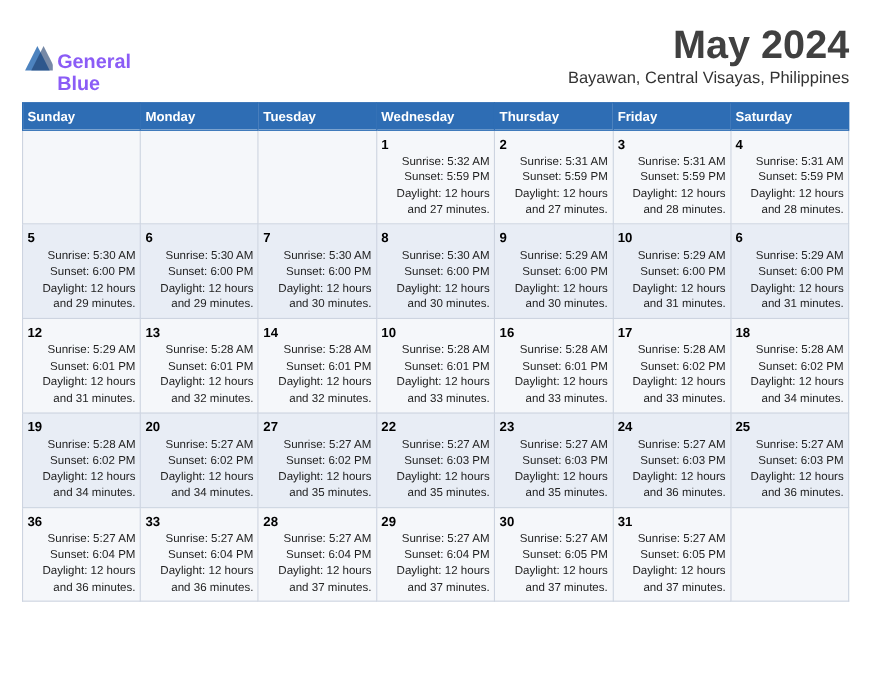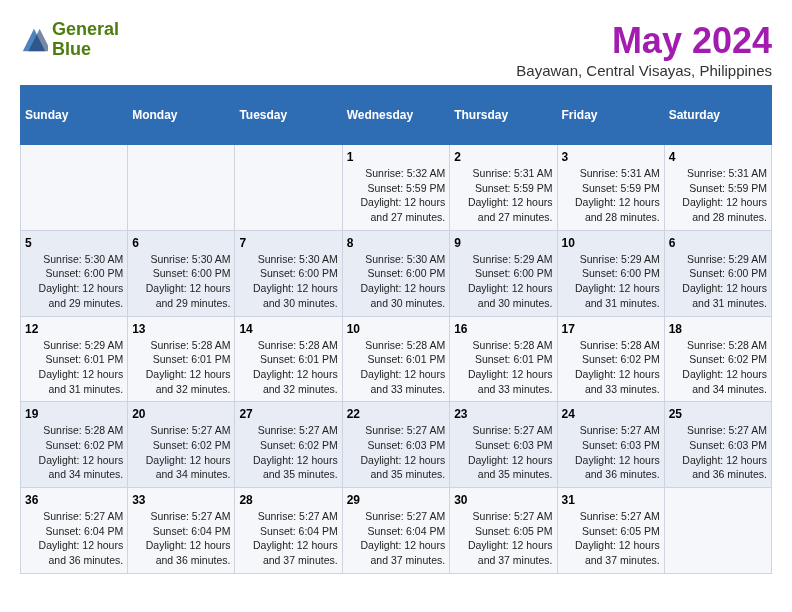--- a/index.html
+++ b/index.html
@@ -17,50 +17,51 @@
       margin-bottom: 6px;
     }
     .logo {
       display: flex;
       align-items: center;
       gap: 4px;
     }
     .logo-text {
       font-size: 18px;
       font-weight: bold;
-      color: #4d7c0f;
+      color: #8b5cf6;
       line-height: 1.1;
+      margin-top: 27px;
     }
     .logo-icon {
       width: 28px;
       height: 28px;
     }
     .title-block {
       text-align: right;
     }
     .month-title {
       font-size: 36px;
       font-weight: bold;
-      color: #a21caf;
+      color: #404040;
     }
     .location {
       font-size: 15px;
       color: #333;
     }
     table {
       width: 100%;
       border-collapse: collapse;
       font-size: 11px;
     }
     thead tr {
       background-color: #2e6db4;
       color: #fff;
     }
     thead th {
-      padding: 22px 4px;
+      padding: 5px 4px;
       text-align: left;
       font-size: 12px;
       font-weight: bold;
       border: 1px solid #2e6db4;
     }
     tbody tr {
       vertical-align: top;
     }
     tbody tr:nth-child(odd) {
       background-color: #f5f7fa;

